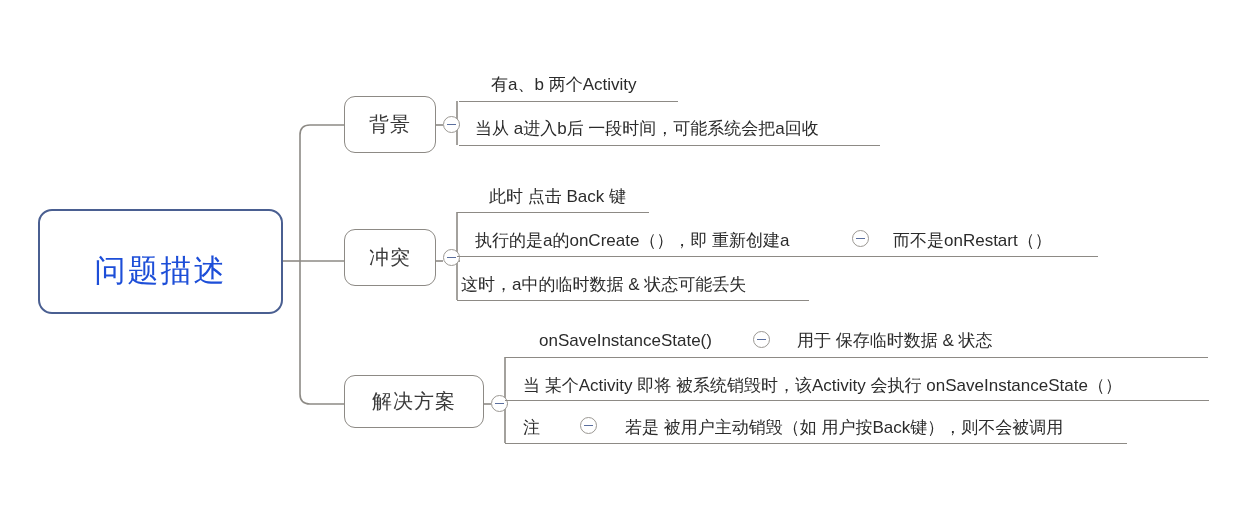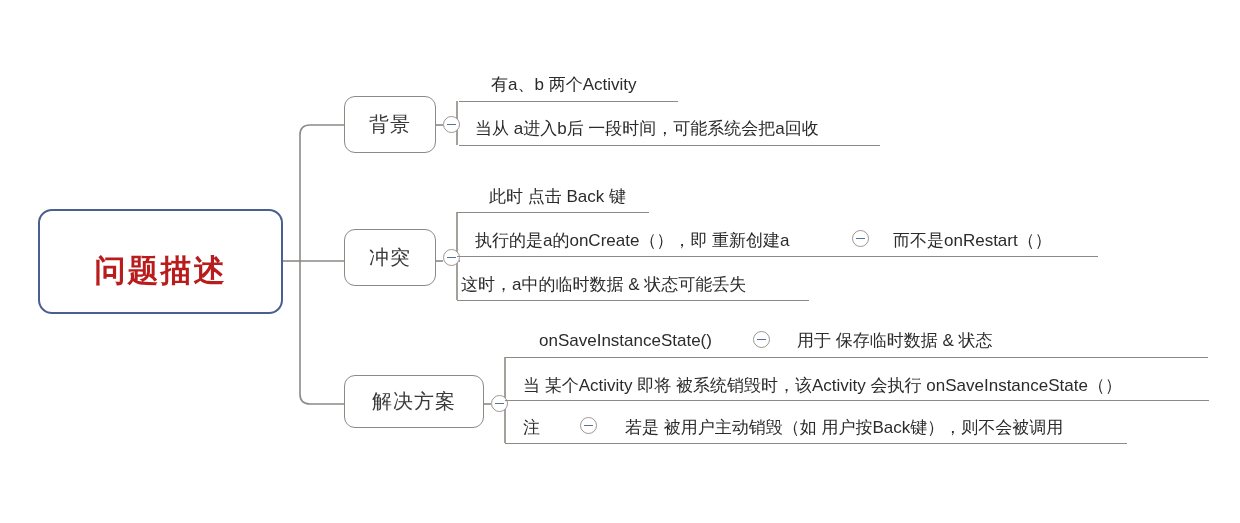--- a/index.html
+++ b/index.html
@@ -42,23 +42,23 @@
     border: 2px solid #4a5f91;
     border-radius: 14px;
     background: #ffffff;
     display: flex;
     align-items: center;
     justify-content: center;
     box-sizing: border-box;
   }
   .root-label {
     font-size: 31px;
-    font-weight: 700;
+    font-weight: 400;
     letter-spacing: 2px;
-    color: #b91c1c;
+    color: #1d4ed8;
     margin-top: 19px;
   }
 
   
   .branch-node {
     position: absolute;
     border: 1.6px solid #8d8a85;
     border-radius: 11px;
     background: #ffffff;
     display: flex;

